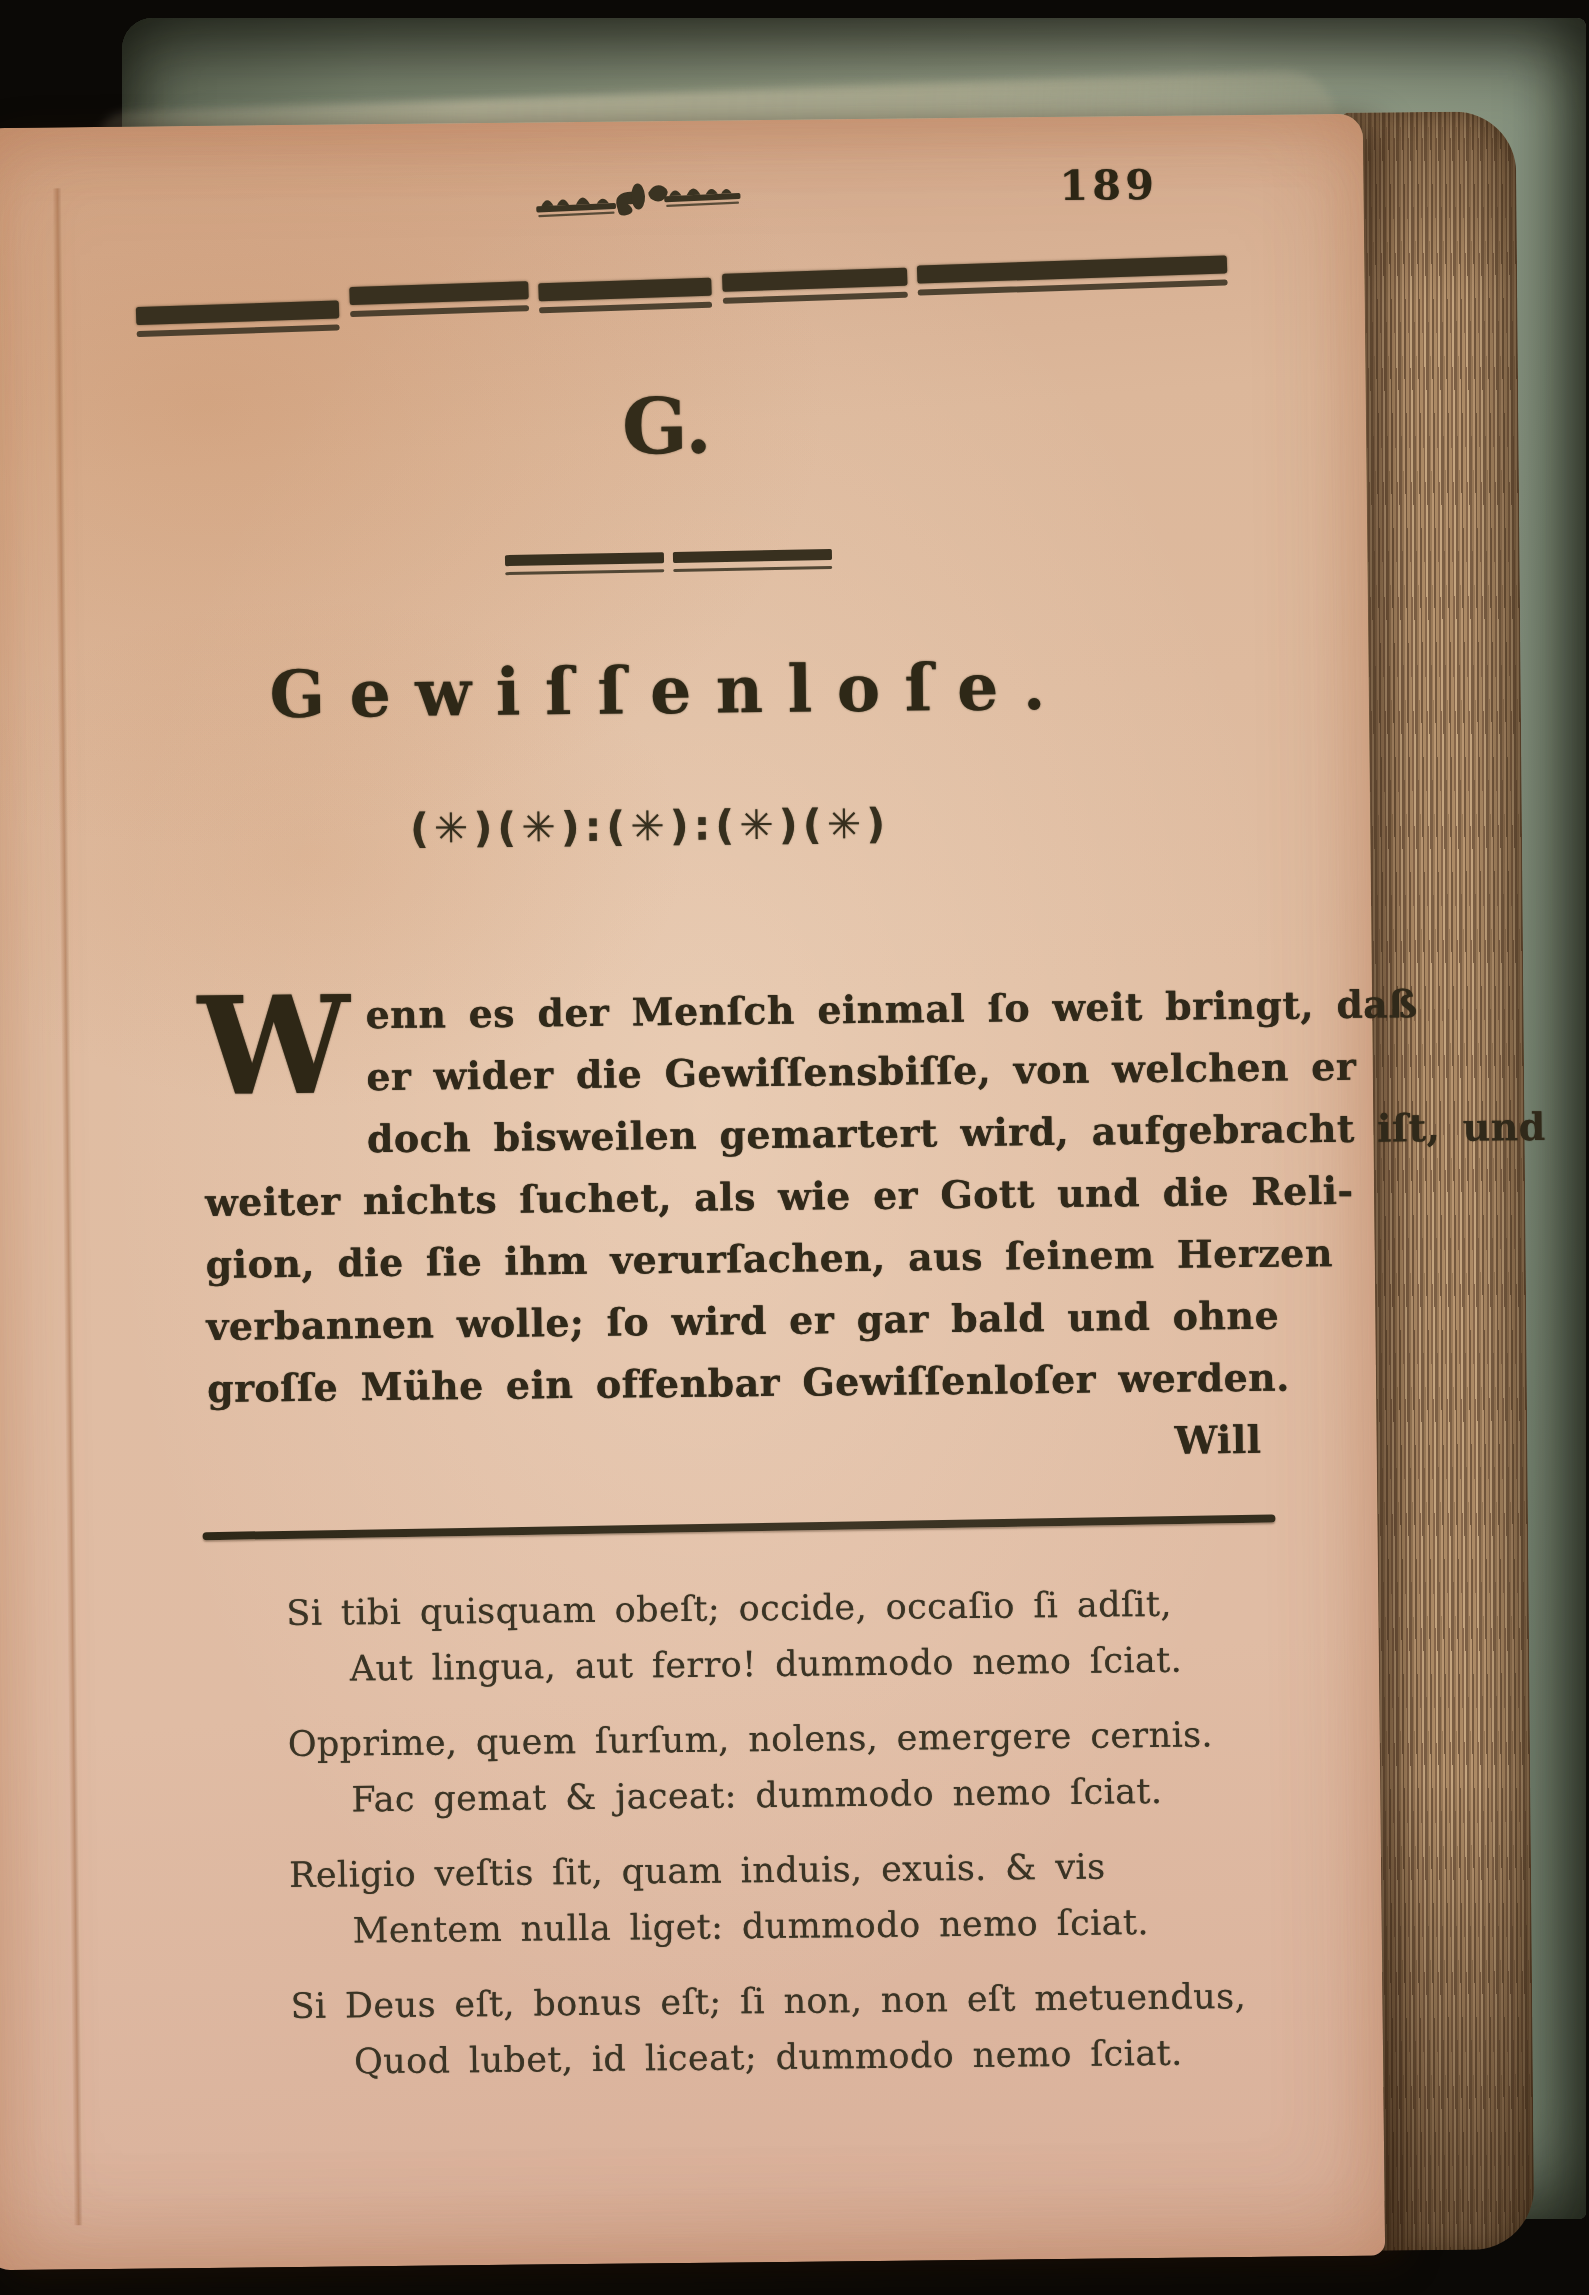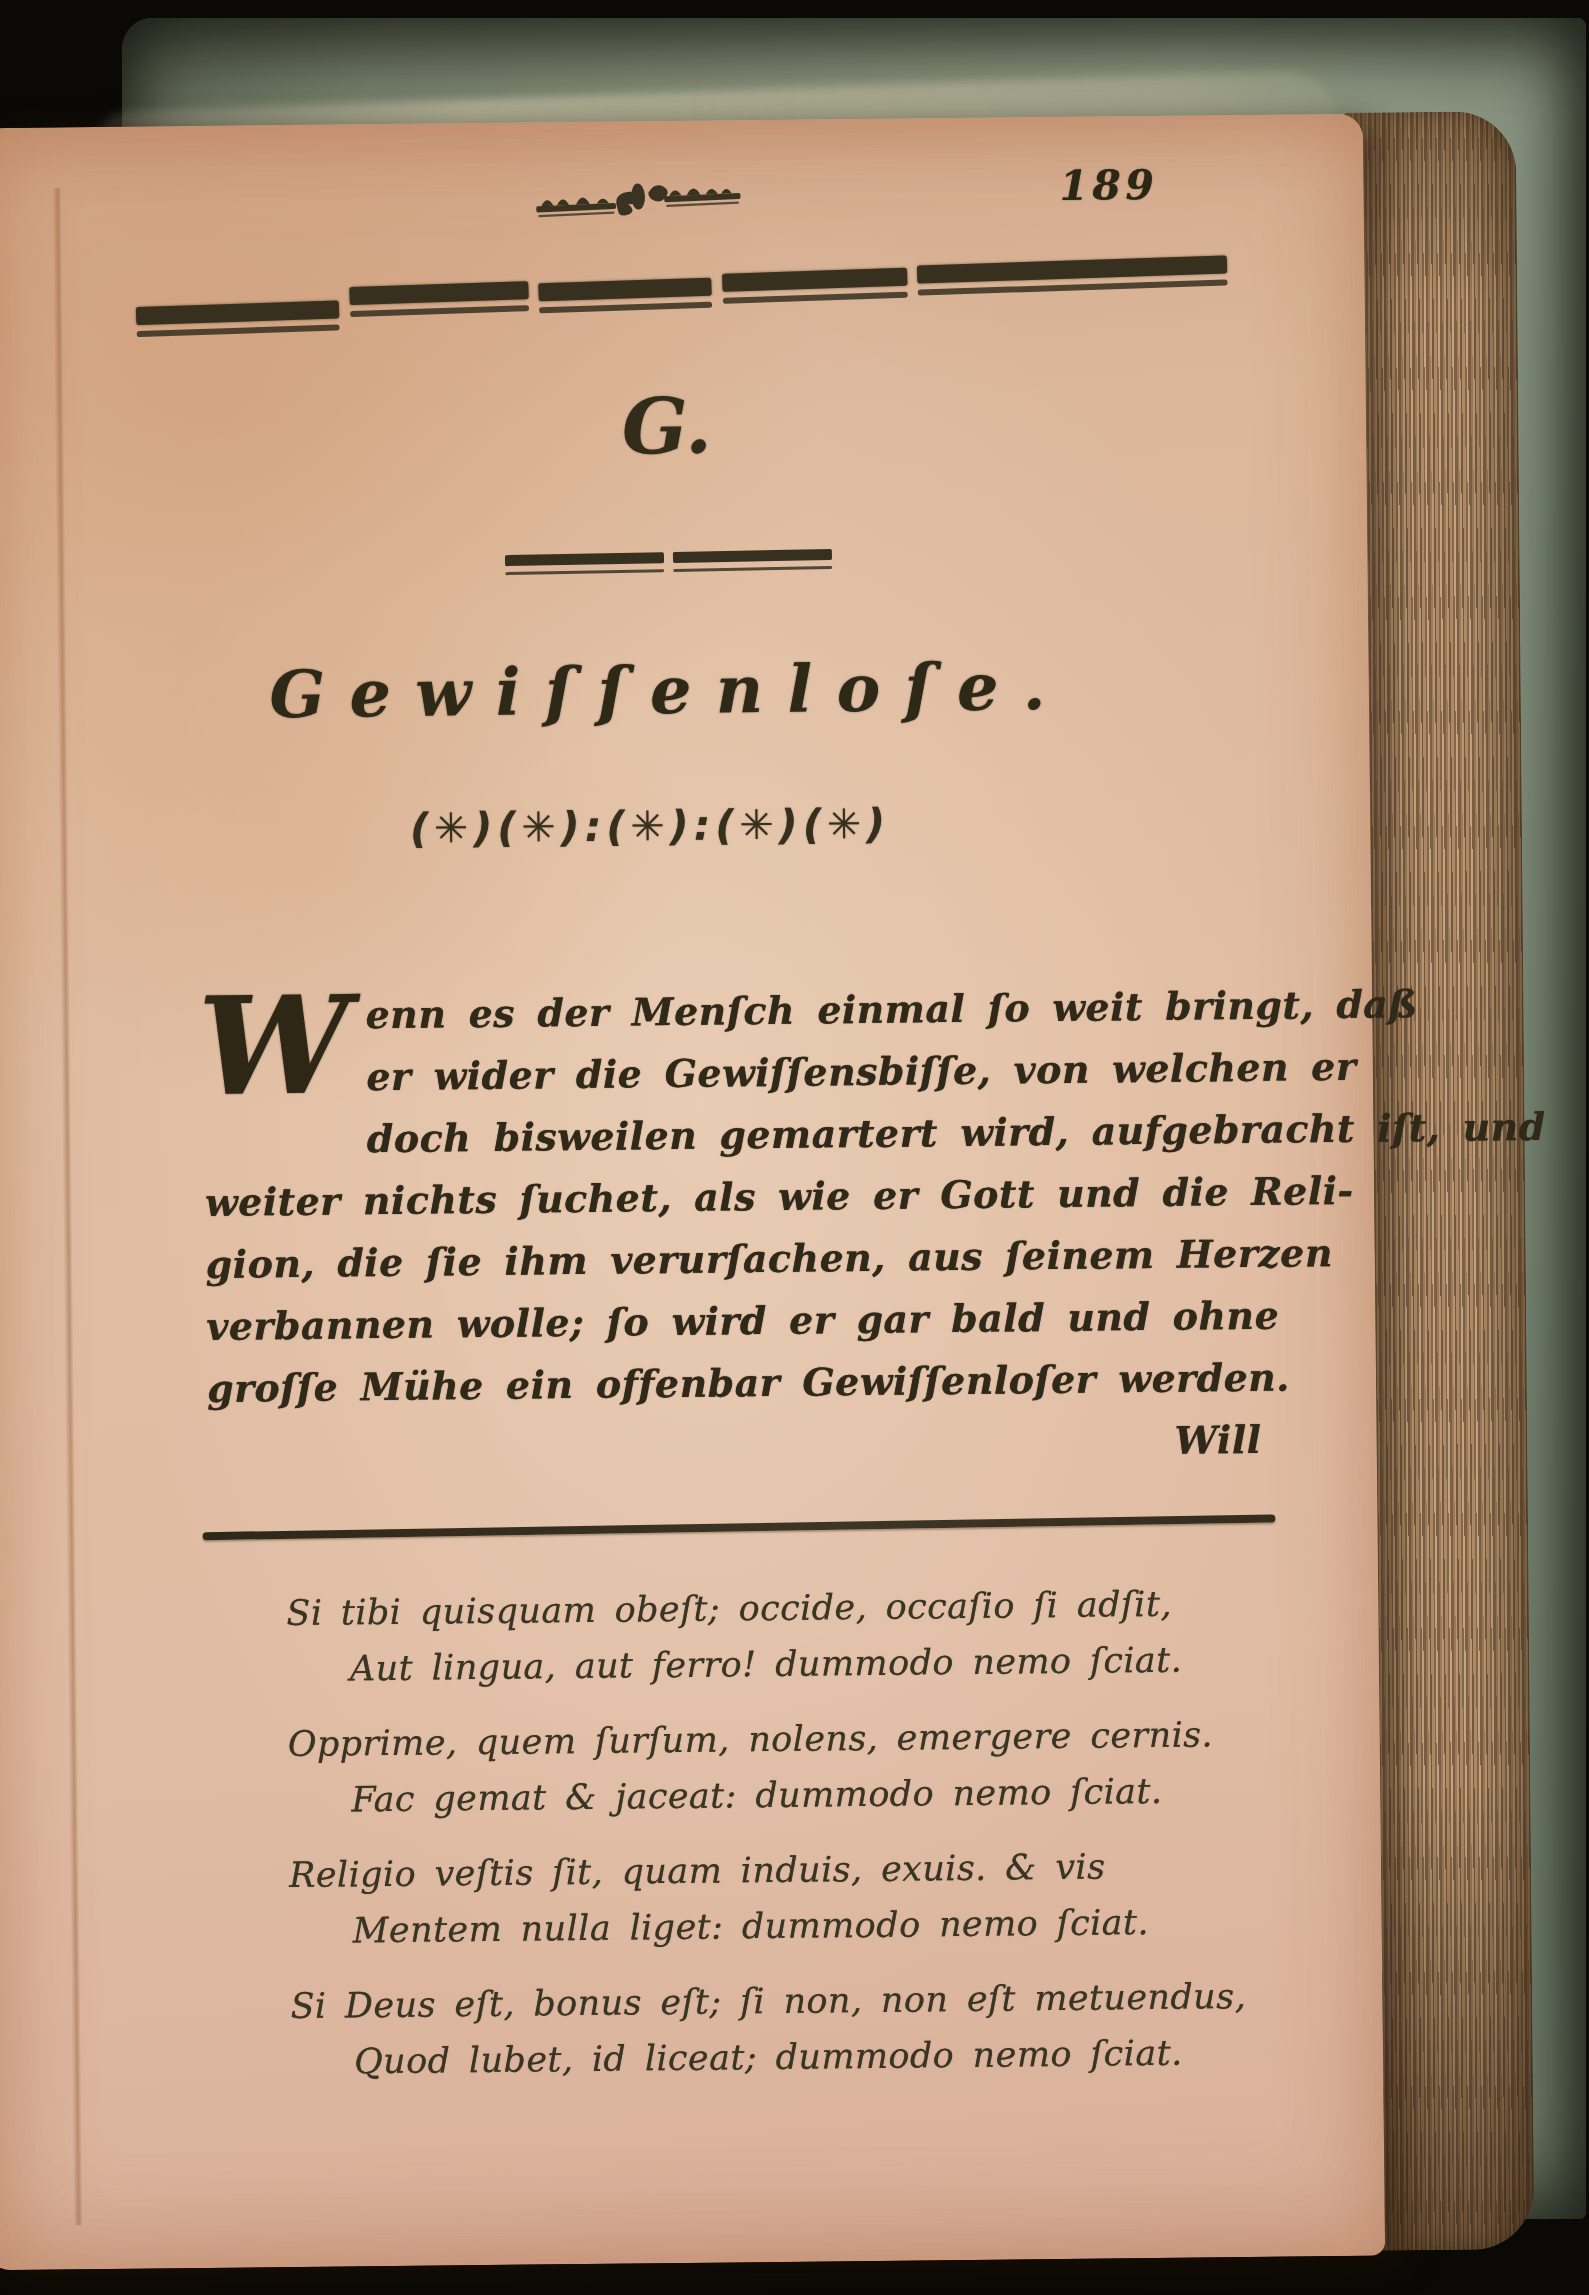--- a/index.html
+++ b/index.html
@@ -1,21 +1,21 @@
 <!DOCTYPE html>
 <html style="font-size:14px"><head>
 <meta charset="utf-8">
 <style>
   html,body{margin:0;padding:0;}
   body{
     width:1590px;height:2295px;position:relative;overflow:hidden;
     background:#0b0906;
     font-family:"DejaVu Serif", serif;
   }
-  .scene{position:absolute;inset:0;font-style:italic;}
+  .scene{position:absolute;inset:0;}
 
   
   .cover{
     position:absolute;left:122px;top:17.5px;width:1464px;height:2201px;
     background:linear-gradient(100deg,#5d6654 0%,#79836e 14%,#8d967f 38%,#99a28b 58%,#83907c 80%,#6d7a68 100%);
     border-radius:31px 8.7px 7px 8.7px;
     box-shadow:inset 0 35px 70px rgba(12,12,6,.6), inset -15.7px 0 52px rgba(25,30,18,.45), inset 0 -35px 79px rgba(15,15,8,.5);
   }
   .cover-paper-edge{
     position:absolute;left:96px;top:91px;width:1240px;height:73px;

